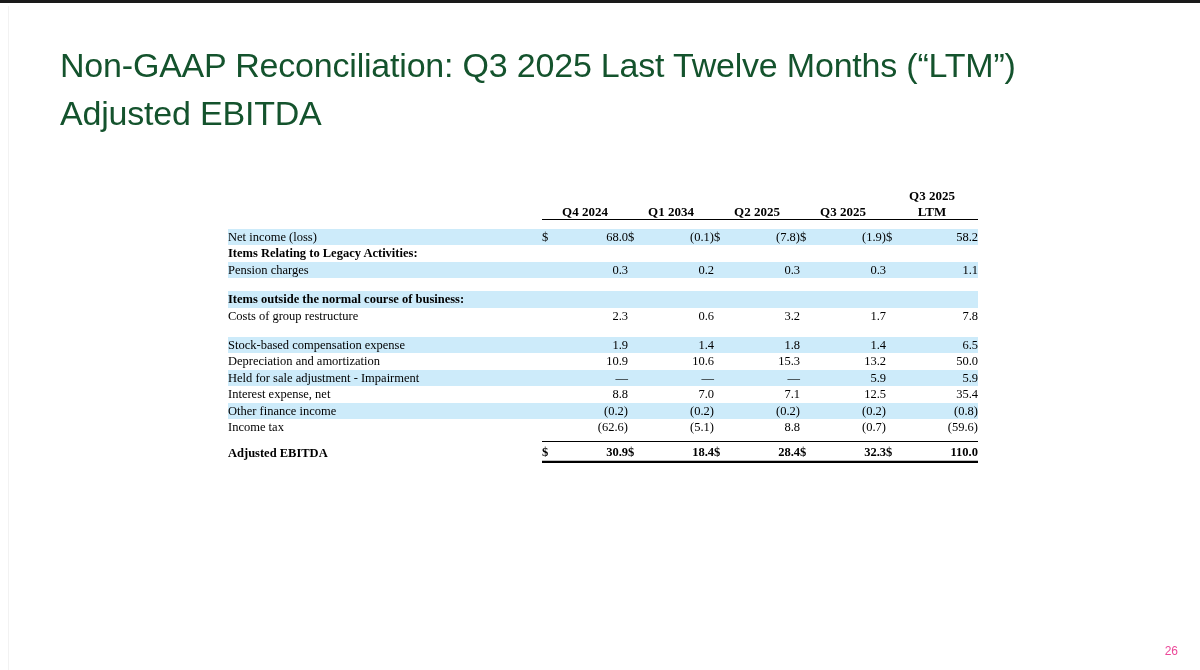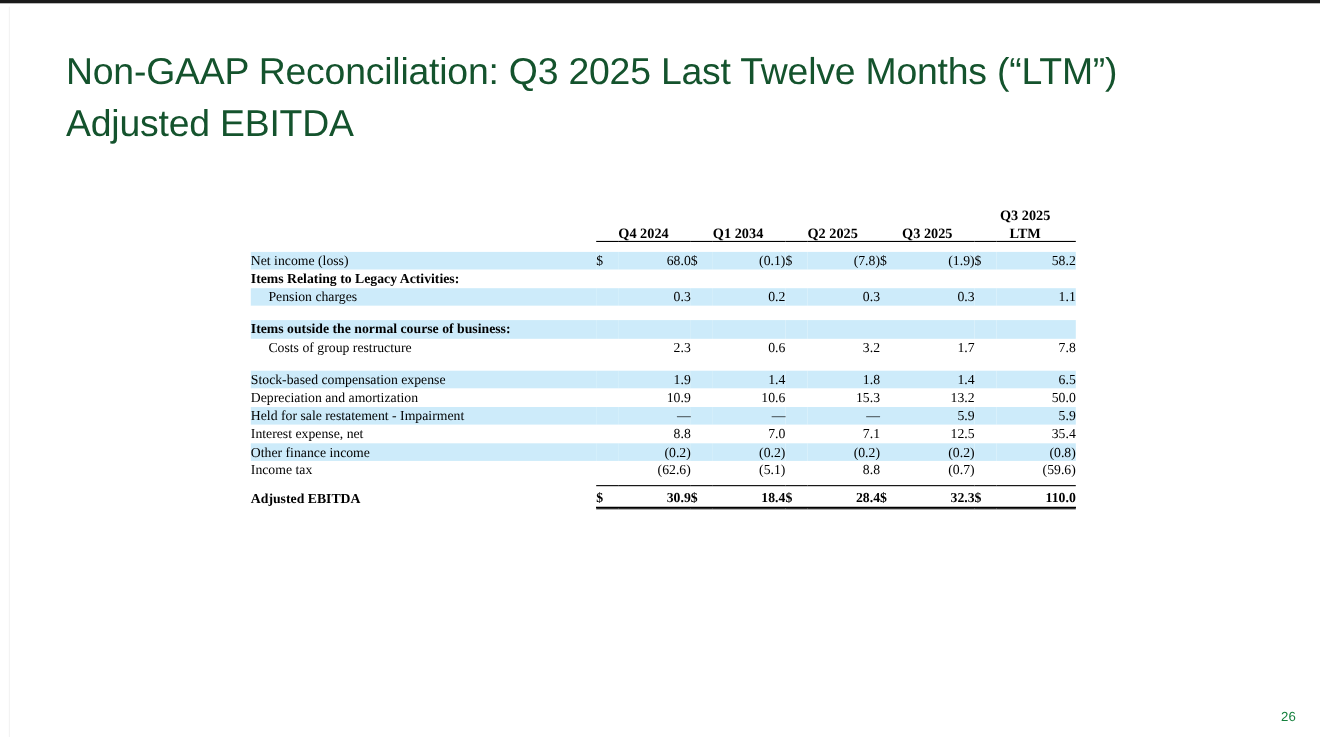--- a/index.html
+++ b/index.html
@@ -74,21 +74,21 @@
 
   
   tr.band td{background:#cdebfa;}
   tr.gap td{height:13px;background:#fff;}
 
   td.label{
     text-align:left;
     padding-left:2px;
     padding-right:4px;
   }
-  td.label.indent{padding-left:16px;}
+  td.label.indent{}
   td.label.bold{font-weight:bold;margin-left:30px;}
   td.cur{text-align:left;padding-left:1px;}
   td.num{text-align:right;padding-right:3px;}
   tr.datarow td{height:16.4px;line-height:16.4px;}
 
   
   tr.rule-above td.ruled{
     border-top:1.3px solid #000;
   }
   tr.total td{
@@ -100,21 +100,21 @@
     border-bottom:1.3px double #000;
     box-shadow:inset 0 -4.4px 0 -3.1px #000;
   }
   tr.prespace td{height:6px;}
 
   
   .pageno{
     position:absolute;
     right:22px;bottom:12px;
     font-size:12px;
-    color:#15803d;
+    color:#ec4899;
     font-family:"Liberation Sans", sans-serif;
   }
 </style>
 </head>
 <body>
 
 <div class="slide">
   <div class="left-rule"></div>
 
   <div class="title">Non-GAAP Reconciliation: Q3 2025 Last Twelve Months (“LTM”) Adjusted EBITDA</div>
@@ -250,21 +250,21 @@
             <td class="cur"></td>
             <td class="num">10.6</td>
             <td class="cur"></td>
             <td class="num">15.3</td>
             <td class="cur"></td>
             <td class="num">13.2</td>
             <td class="cur"></td>
             <td class="num">50.0</td>
           </tr>
           <tr class="datarow band">
-            <td class="label">Held for sale restatement - Impairment</td>
+            <td class="label">Held for sale adjustment - Impairment</td>
             <td class="cur"></td>
             <td class="num">—</td>
             <td class="cur"></td>
             <td class="num">—</td>
             <td class="cur"></td>
             <td class="num">—</td>
             <td class="cur"></td>
             <td class="num">5.9</td>
             <td class="cur"></td>
             <td class="num">5.9</td>

